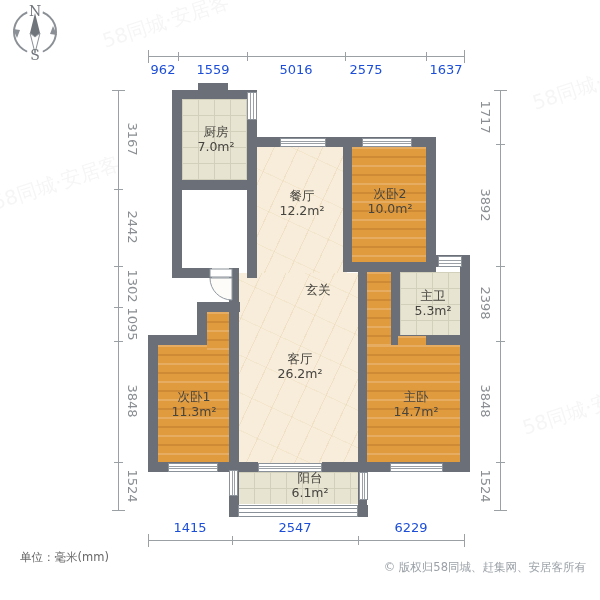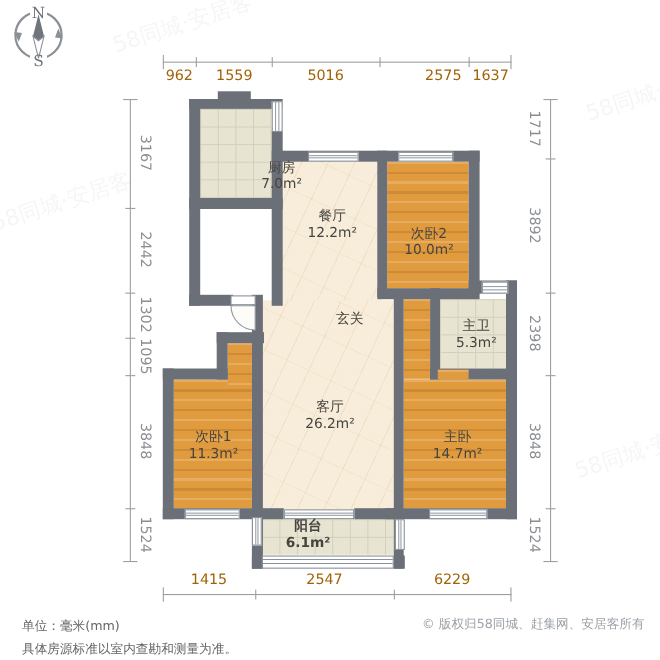--- a/index.html
+++ b/index.html
@@ -23,21 +23,21 @@
   .win{position:absolute;background:#fff;border:1px solid #8b9198;box-sizing:border-box;}
   .wh::before,.wh::after{content:"";position:absolute;left:0;right:0;height:1px;background:#9aa0a6;}
   .wh::before{top:30%;} .wh::after{top:64%;}
   .wv::before,.wv::after{content:"";position:absolute;top:0;bottom:0;width:1px;background:#9aa0a6;}
   .wv::before{left:30%;} .wv::after{left:64%;}
   .wh3{background:repeating-linear-gradient(180deg,#fff 0 2px,#8b9198 2px 3px,#fff 3px 4px);}
 
   
   .dline{position:absolute;background:#9aa0a4;}
   .tick{position:absolute;background:#9aa0a4;}
-  .dim{position:absolute;font-size:13px;color:#a16207;transform:translate(-50%,-50%);white-space:nowrap;}
+  .dim{position:absolute;font-size:13px;color:#1d4ed8;transform:translate(-50%,-50%);white-space:nowrap;}
   .dimv{position:absolute;font-size:13px;color:#8a8e92;transform:translate(-50%,-50%) rotate(90deg);white-space:nowrap;}
 
   
   .rlabel{position:absolute;transform:translateX(-50%);text-align:center;font-size:12.5px;line-height:15px;color:#46443f;white-space:nowrap;}
 
   
   .foot{position:absolute;font-size:11.5px;color:#666;line-height:15px;white-space:nowrap;}
   .copyright{position:absolute;font-size:11.5px;color:#9ba1a7;white-space:nowrap;}
 
   
@@ -113,67 +113,67 @@
   <div class="win wh" style="left:258px;top:463px;width:64px;height:9px;"></div>
   <div class="win wv" style="left:229px;top:470px;width:9px;height:26px;"></div>
   <div class="win wv" style="left:359px;top:472px;width:9px;height:28px;"></div>
   <div class="win wh3" style="left:238px;top:505px;width:120px;height:12px;"></div>
 
   <svg width="36" height="42" viewBox="0 0 36 42" style="position:absolute;left:205px;top:265px;">
     <path d="M 27 13 L 5 13 A 22 22 0 0 0 27 35 Z" fill="#fdfcf9" stroke="#9098a0" stroke-width="1"></path>
     <rect x="5" y="4" width="22" height="8" fill="#fff" stroke="#8b9198" stroke-width="1"></rect>
   </svg>
 
-  <div class="rlabel" style="left:216px;top:144px;margin-left:40px;">
+  <div class="rlabel" style="left:216px;top:124px;">
     <div>厨房</div>
       <div>7.0m²</div>
   </div>
   <div class="rlabel" style="left:302px;top:188px;">
     <div>餐厅</div>
       <div>12.2m²</div>
   </div>
-  <div class="rlabel" style="left:390px;top:204px;text-align:center;">
+  <div class="rlabel" style="left:390px;top:186px;text-align:center;">
     <div>次卧2</div>
       <div>10.0m²</div>
   </div>
   <div class="rlabel" style="left:433px;top:288px;">
     <div>主卫</div>
       <div>5.3m²</div>
   </div>
   <div class="rlabel" style="left:318px;top:282px;">
     <div>玄关</div>
   </div>
-  <div class="rlabel" style="left:300px;top:362px;">
+  <div class="rlabel" style="left:300px;top:351px;">
     <div>客厅</div>
       <div>26.2m²</div>
   </div>
   <div class="rlabel" style="left:194px;top:389px;text-align:center;">
     <div>次卧1</div>
       <div>11.3m²</div>
   </div>
   <div class="rlabel" style="left:416px;top:389px;">
     <div>主卧</div>
       <div>14.7m²</div>
   </div>
-  <div class="rlabel" style="left:280px;top:470px;font-weight:bold;">
+  <div class="rlabel" style="left:310px;top:470px;">
     <div>阳台</div>
       <div>6.1m²</div>
   </div>
 
   <div class="dline" style="left:148px;top:56px;width:317px;height:1px;"></div>
   <div class="tick" style="left:148px;top:50px;width:1px;height:13px;"></div>
   <div class="tick" style="left:178px;top:52px;width:1px;height:9px;"></div>
   <div class="tick" style="left:247px;top:52px;width:1px;height:9px;"></div>
   <div class="tick" style="left:345px;top:52px;width:1px;height:9px;"></div>
   <div class="tick" style="left:426px;top:52px;width:1px;height:9px;"></div>
   <div class="tick" style="left:464px;top:50px;width:1px;height:13px;"></div>
   <span class="dim" style="left:163px;top:69px;">962</span>
   <span class="dim" style="left:213px;top:69px;">1559</span>
   <span class="dim" style="left:296px;top:69px;">5016</span>
-  <span class="dim" style="left:403px;top:69px;">2575</span>
+  <span class="dim" style="left:366px;top:69px;">2575</span>
   <span class="dim" style="left:446px;top:69px;">1637</span>
 
   <div class="dline" style="left:148px;top:540px;width:317px;height:1px;"></div>
   <div class="tick" style="left:148px;top:534px;width:1px;height:13px;"></div>
   <div class="tick" style="left:232px;top:536px;width:1px;height:9px;"></div>
   <div class="tick" style="left:358px;top:536px;width:1px;height:9px;"></div>
   <div class="tick" style="left:464px;top:534px;width:1px;height:13px;"></div>
   <span class="dim" style="left:190px;top:527px;">1415</span>
   <span class="dim" style="left:295px;top:527px;">2547</span>
   <span class="dim" style="left:411px;top:527px;">6229</span>
@@ -199,17 +199,16 @@
   <div class="tick" style="left:496px;top:266px;width:9px;height:1px;"></div>
   <div class="tick" style="left:496px;top:341px;width:9px;height:1px;"></div>
   <div class="tick" style="left:496px;top:462px;width:9px;height:1px;"></div>
   <div class="tick" style="left:494px;top:510px;width:13px;height:1px;"></div>
   <span class="dimv" style="left:485px;top:117px;">1717</span>
   <span class="dimv" style="left:485px;top:205px;">3892</span>
   <span class="dimv" style="left:485px;top:303px;">2398</span>
   <span class="dimv" style="left:485px;top:401px;">3848</span>
   <span class="dimv" style="left:485px;top:486px;">1524</span>
 
-  <div class="foot" style="left:20px;top:562px;">单位：毫米(mm)</div>
-  <div class="foot" style="left:20px;top:583px;">具体房源标准以室内查勘和测量为准。</div>
+  <div class="foot" style="left:20px;top:550px;">单位：毫米(mm)</div>
   <div class="copyright" style="right:14px;top:560px;">© 版权归58同城、赶集网、安居客所有</div>
 
 </div>
 
 </body></html>

